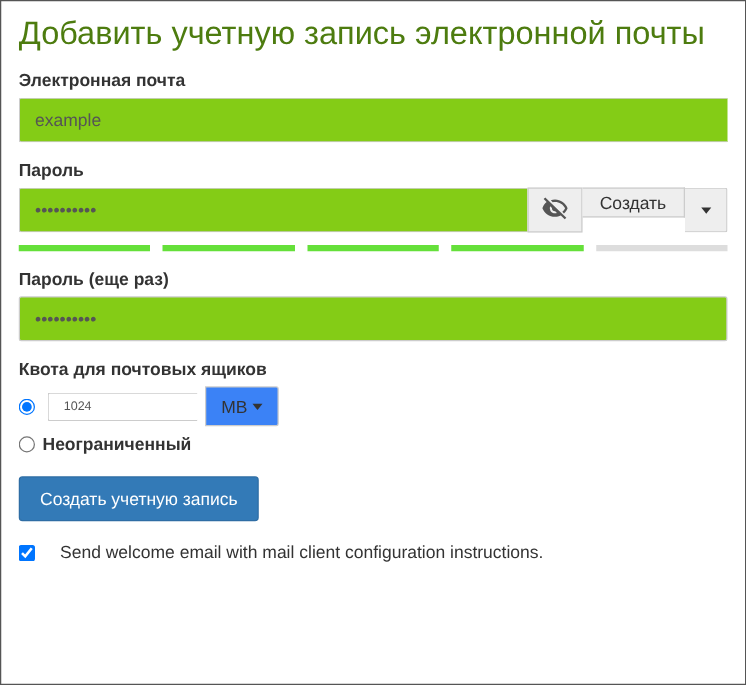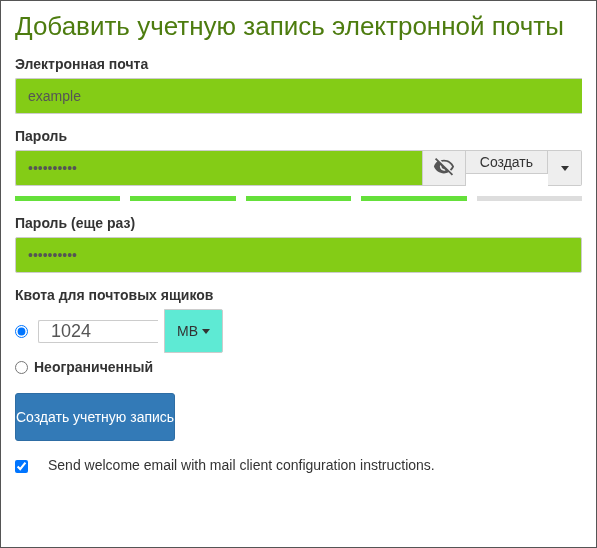--- a/index.html
+++ b/index.html
@@ -123,52 +123,52 @@
     }
     .quota-row {
       display: flex;
       align-items: center;
       gap: 6px;
     }
     .quota-input {
       width: 120px;
       height: 23px;
       padding: 6px 12px;
-      font-size: 18px;
+      font-size: 10px;
       color: #555;
       background: #fff;
       border: 1px solid #ccc;
       border-radius: 2px 0 0 2px;
       border-right: none;
       margin-left: 4px;
     }
     .unit-btn {
-      height: 44px;
+      height: 32px;
       padding: 0 12px;
-      background: #5eead4;
+      background: #3b82f6;
       border: 1px solid #ccc;
       border-radius: 0 2px 2px 0;
       font-size: 14px;
       color: #333;
       cursor: pointer;
       display: flex;
       align-items: center;
       gap: 4px;
     }
     .radio-row {
       display: flex;
       align-items: center;
       gap: 6px;
       margin-top: 6px;
     }
     .radio-row label { font-size: 14px; font-weight: 700; }
     .primary-btn {
       margin-top: 18px;
-      height: 48px;
-      padding: 0 0;
+      height: 36px;
+      padding: 0 16px;
       background: #337ab7;
       border: 1px solid #2e6da4;
       color: #fff;
       font-size: 14px;
       border-radius: 3px;
       cursor: pointer;
     }
     .welcome-row {
       display: flex;
       align-items: flex-end;

